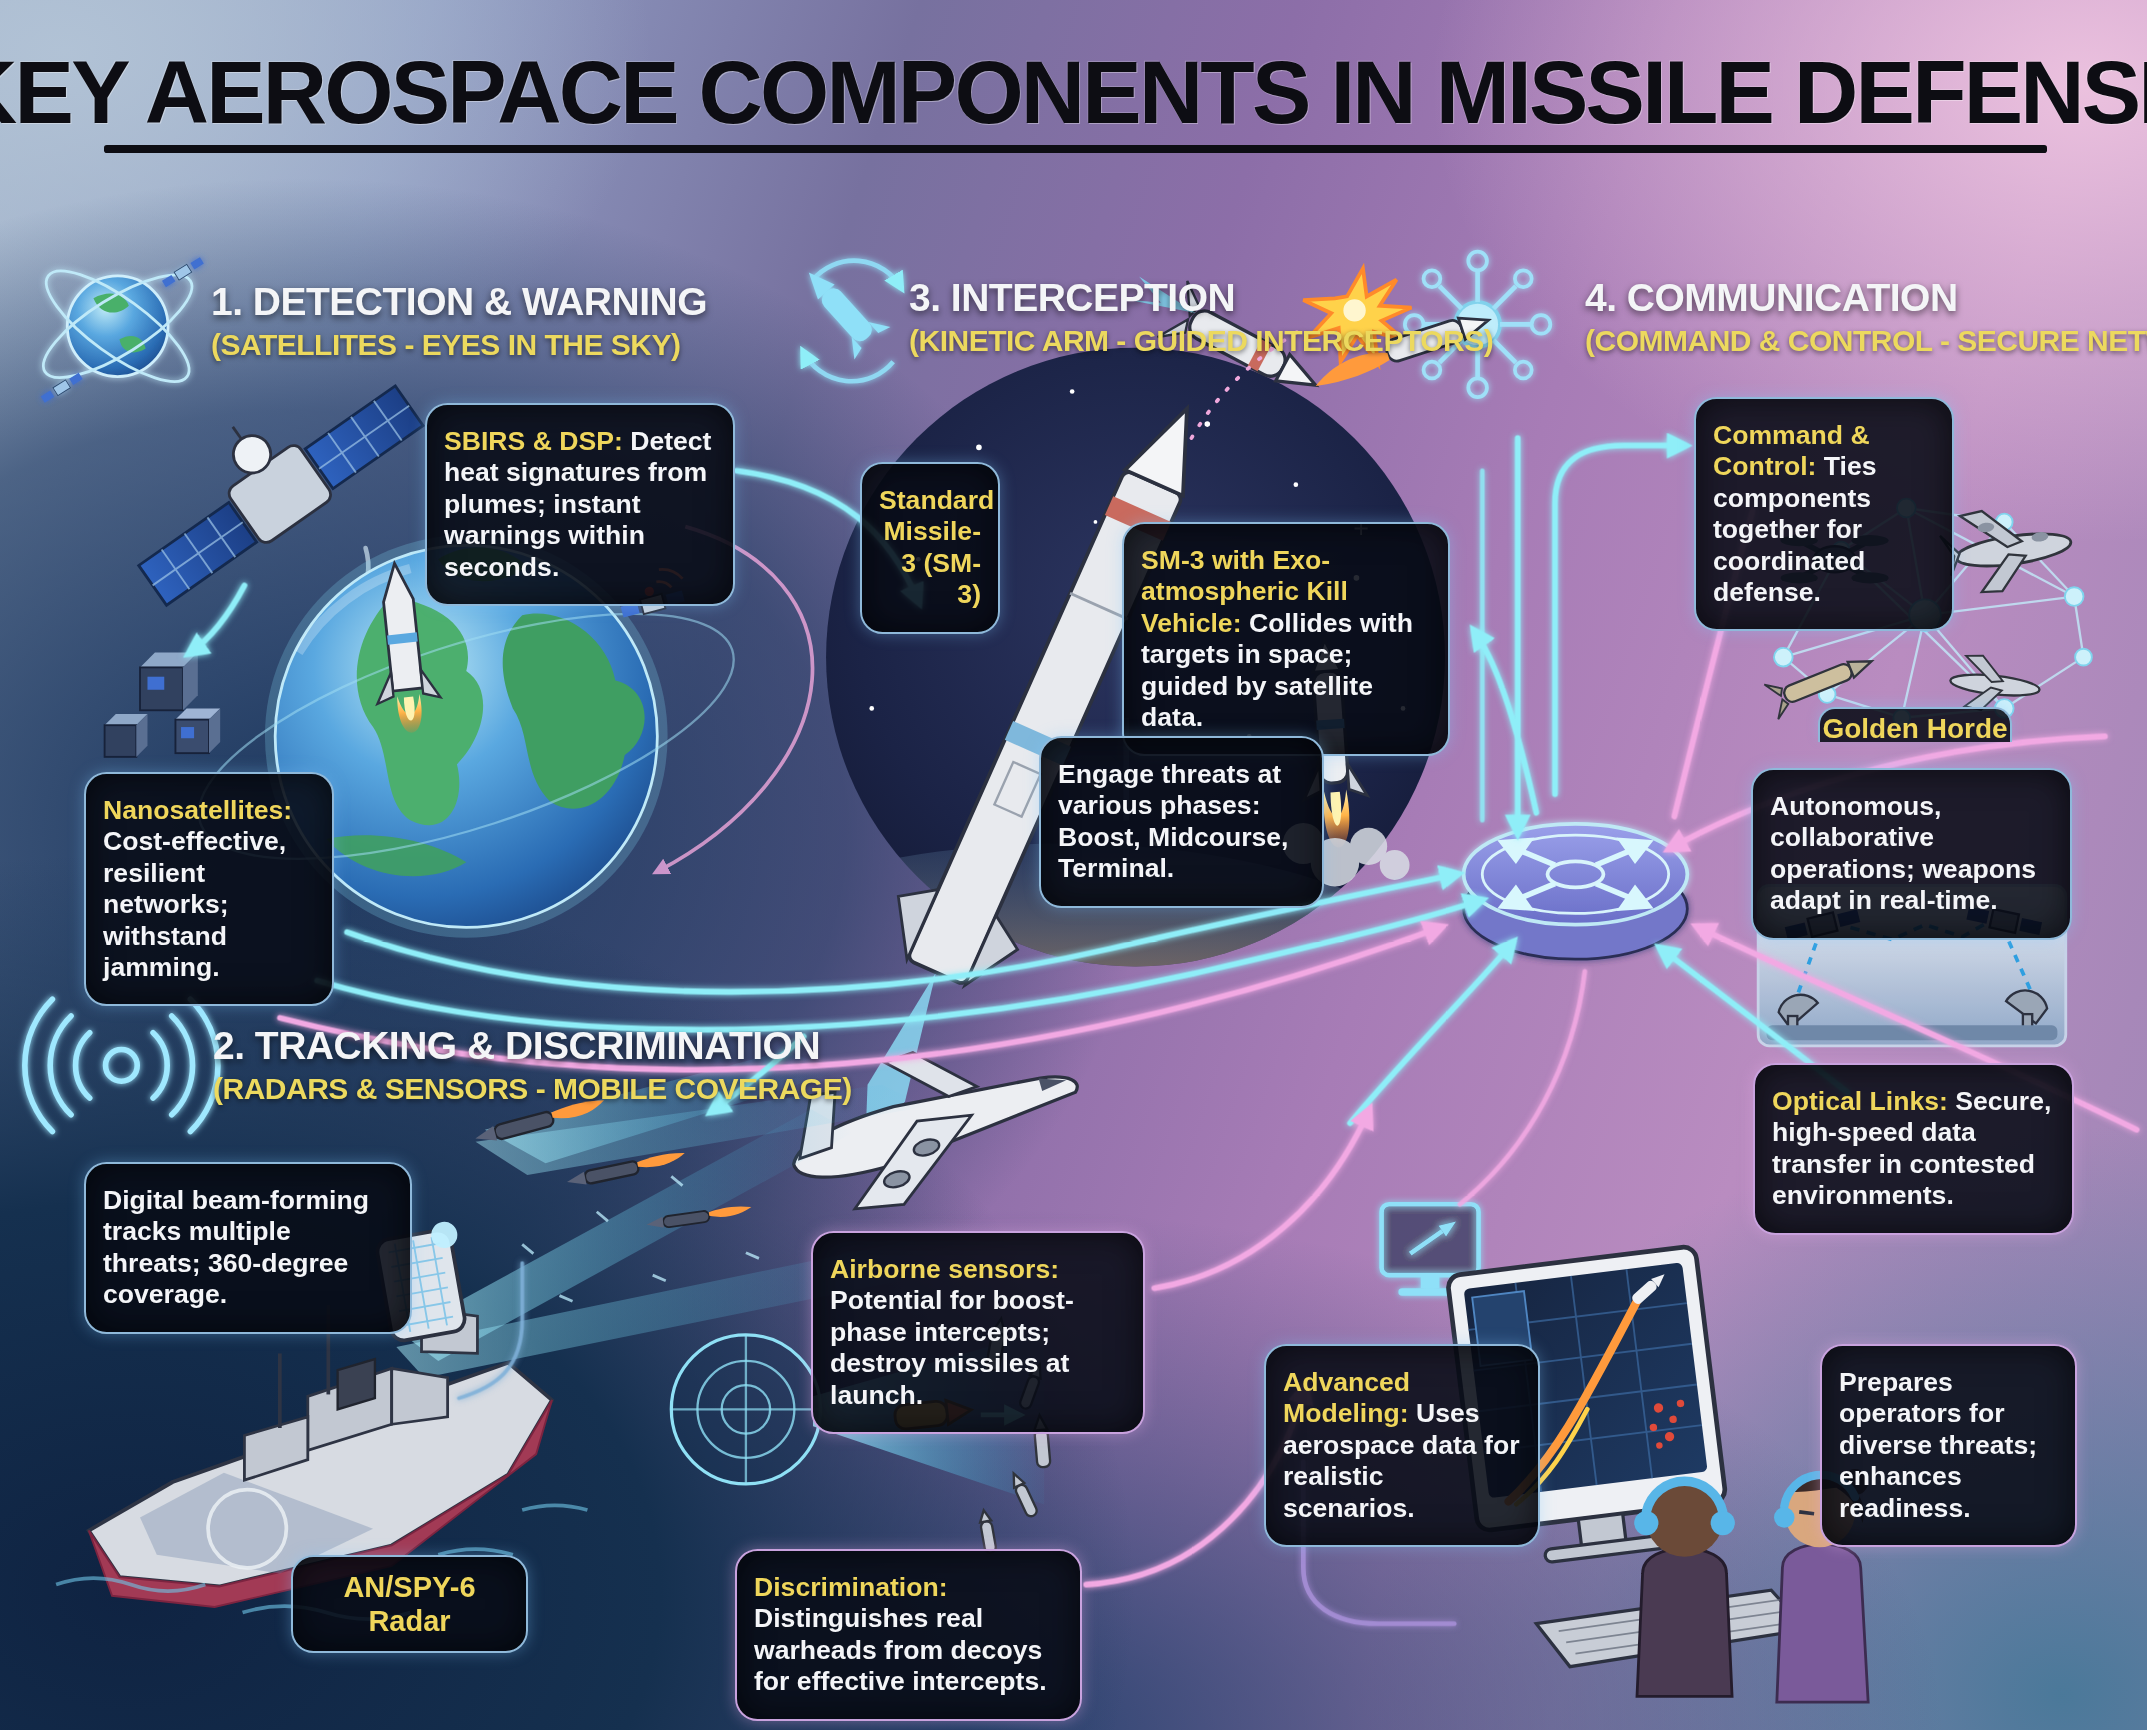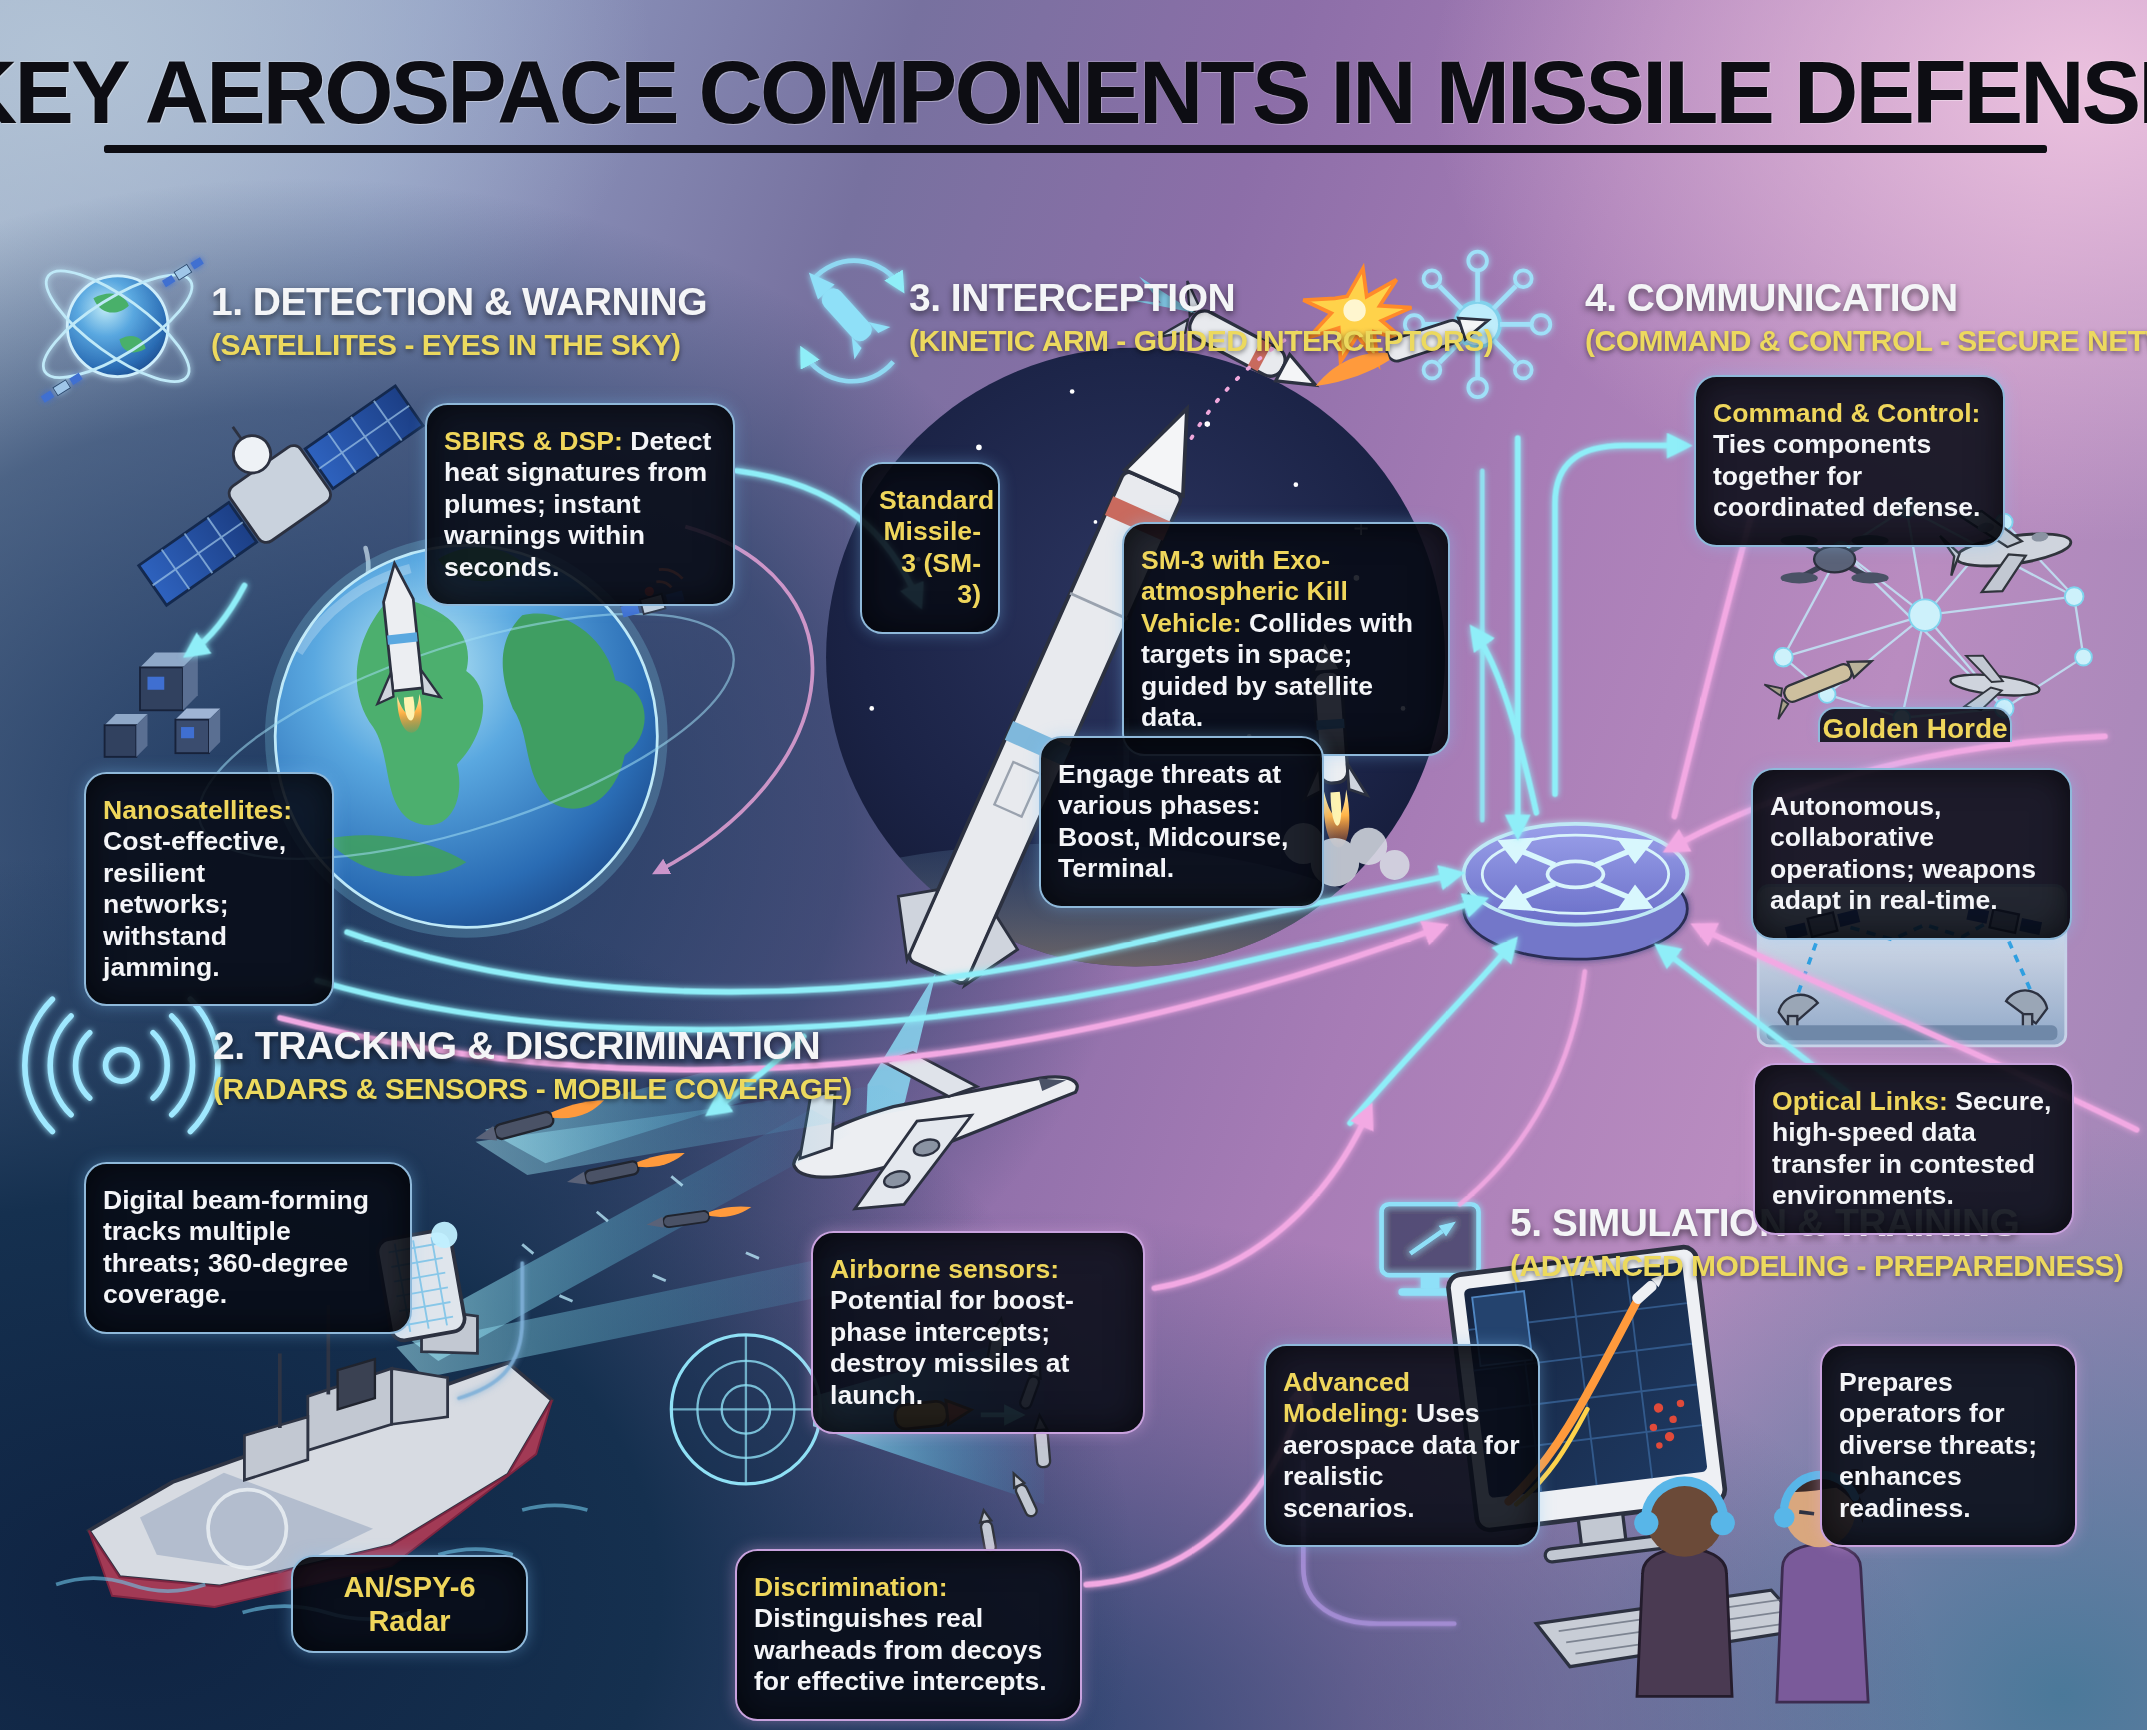--- a/index.html
+++ b/index.html
@@ -654,24 +654,20 @@
 <div class="abs hdr" style="left:1585px;top:276px;">
   <h2>4. COMMUNICATION</h2>
   <div class="sub">(COMMAND &amp; CONTROL - SECURE NETWORKS)</div>
 </div>
 
 <div class="abs hdr" style="left:213px;top:1024px;">
   <h2>2. TRACKING &amp; DISCRIMINATION</h2>
   <div class="sub">(RADARS &amp; SENSORS - MOBILE COVERAGE)</div>
 </div>
 
-<div class="abs hdr" style="left:1510px;top:1201px;">
-  <h2>5. SIMULATION &amp; TRAINING</h2>
-  <div class="sub">(ADVANCED MODELING - PREPAREDNESS)</div>
-</div>
 
 <div class="abs callout" style="left:425px;top:403px;width:310px;">
   <span class="lead">SBIRS &amp; DSP:</span><span> Detect heat signatures from plumes; instant warnings within seconds.</span>
 </div>
 
 <div class="abs callout" style="left:84px;top:772px;width:250px;">
   <span class="lead">Nanosatellites:</span><span> Cost-effective, resilient networks; withstand jamming.</span>
 </div>
 
 <div class="abs callout labelbox" style="left:860px;top:462px;width:140px;">
@@ -679,21 +675,21 @@
 </div>
 
 <div class="abs callout" style="left:1122px;top:522px;width:328px;">
   <span class="lead">SM-3 with Exo-atmospheric Kill Vehicle:</span><span> Collides with targets in space; guided by satellite data.</span>
 </div>
 
 <div class="abs callout" style="left:1039px;top:736px;width:285px;">
   <span>Engage threats at various phases: Boost, Midcourse, Terminal.</span>
 </div>
 
-<div class="abs callout" style="left:1694px;top:375px;width:311px;">
+<div class="abs callout" style="left:1694px;top:397px;width:260px;">
   <span class="lead">Command &amp; Control:</span><span> Ties components together for coordinated defense.</span>
 </div>
 
 <div class="abs gh-tab" style="left:1818px;top:707px;width:194px;height:35px;">
   <span>Golden Horde</span>
 </div>
 <div class="abs callout" style="left:1751px;top:768px;width:321px;">
   <span>Autonomous, collaborative operations; weapons adapt in real-time.</span>
 </div>
 

